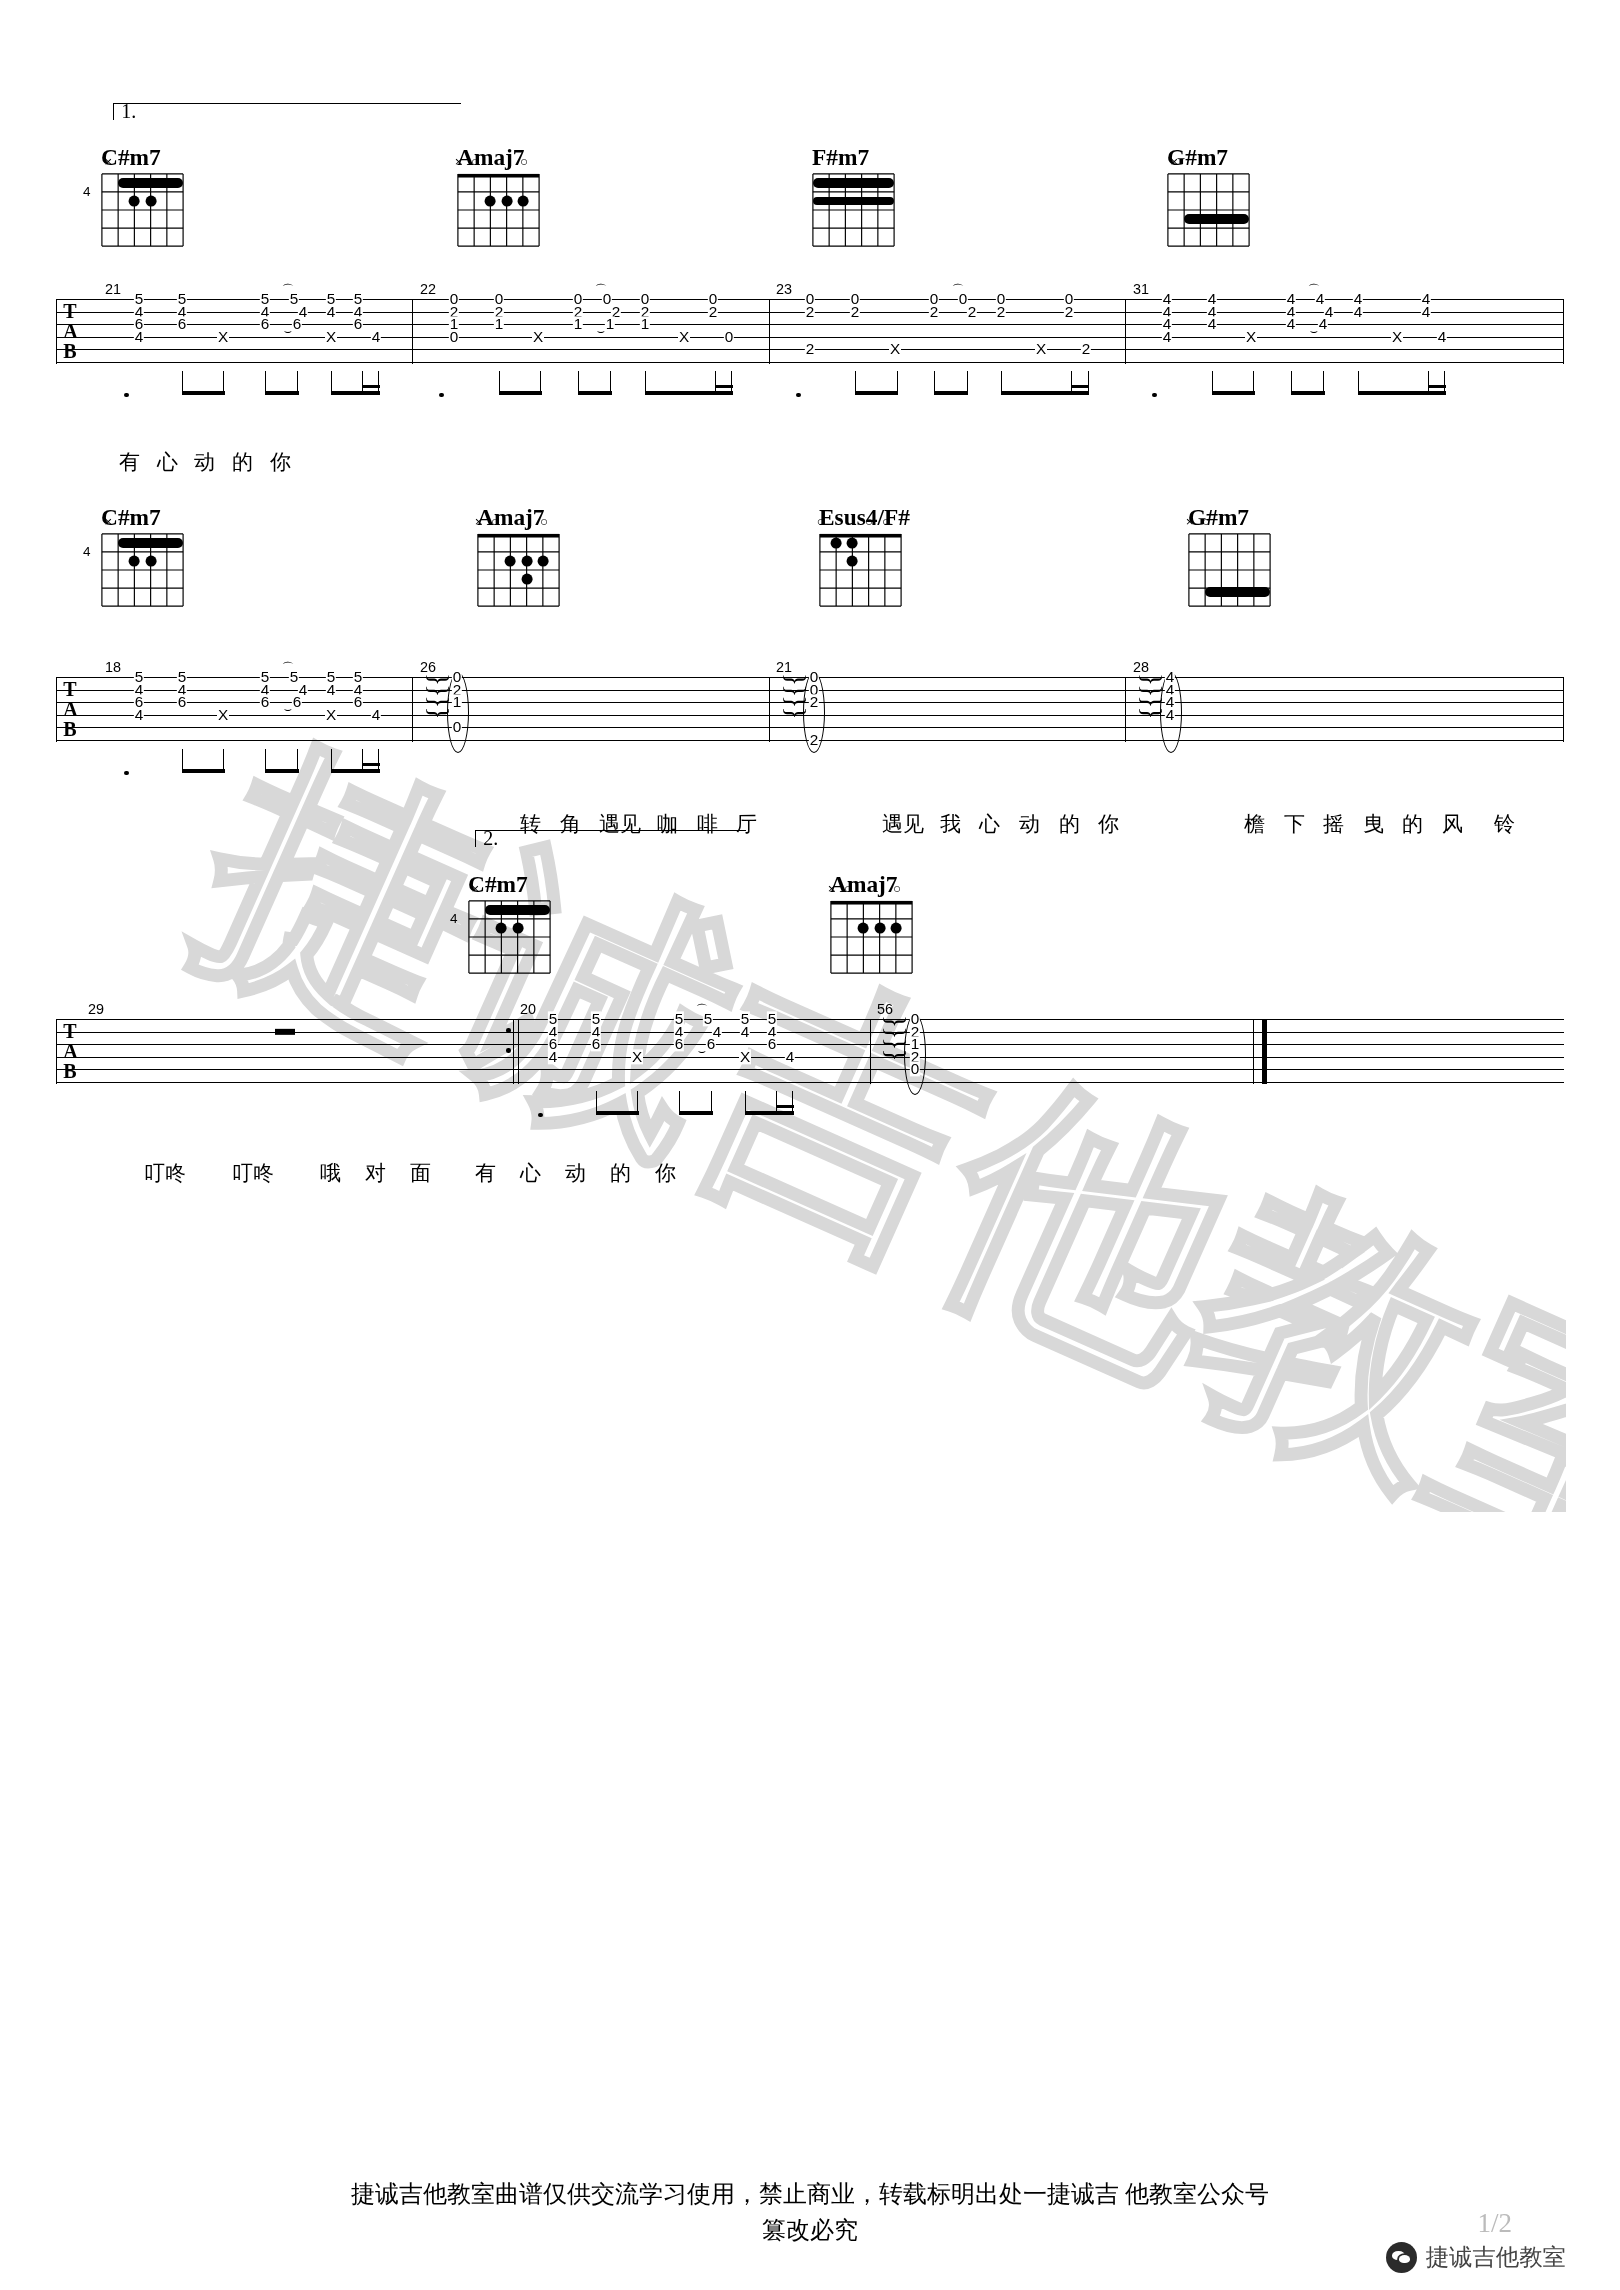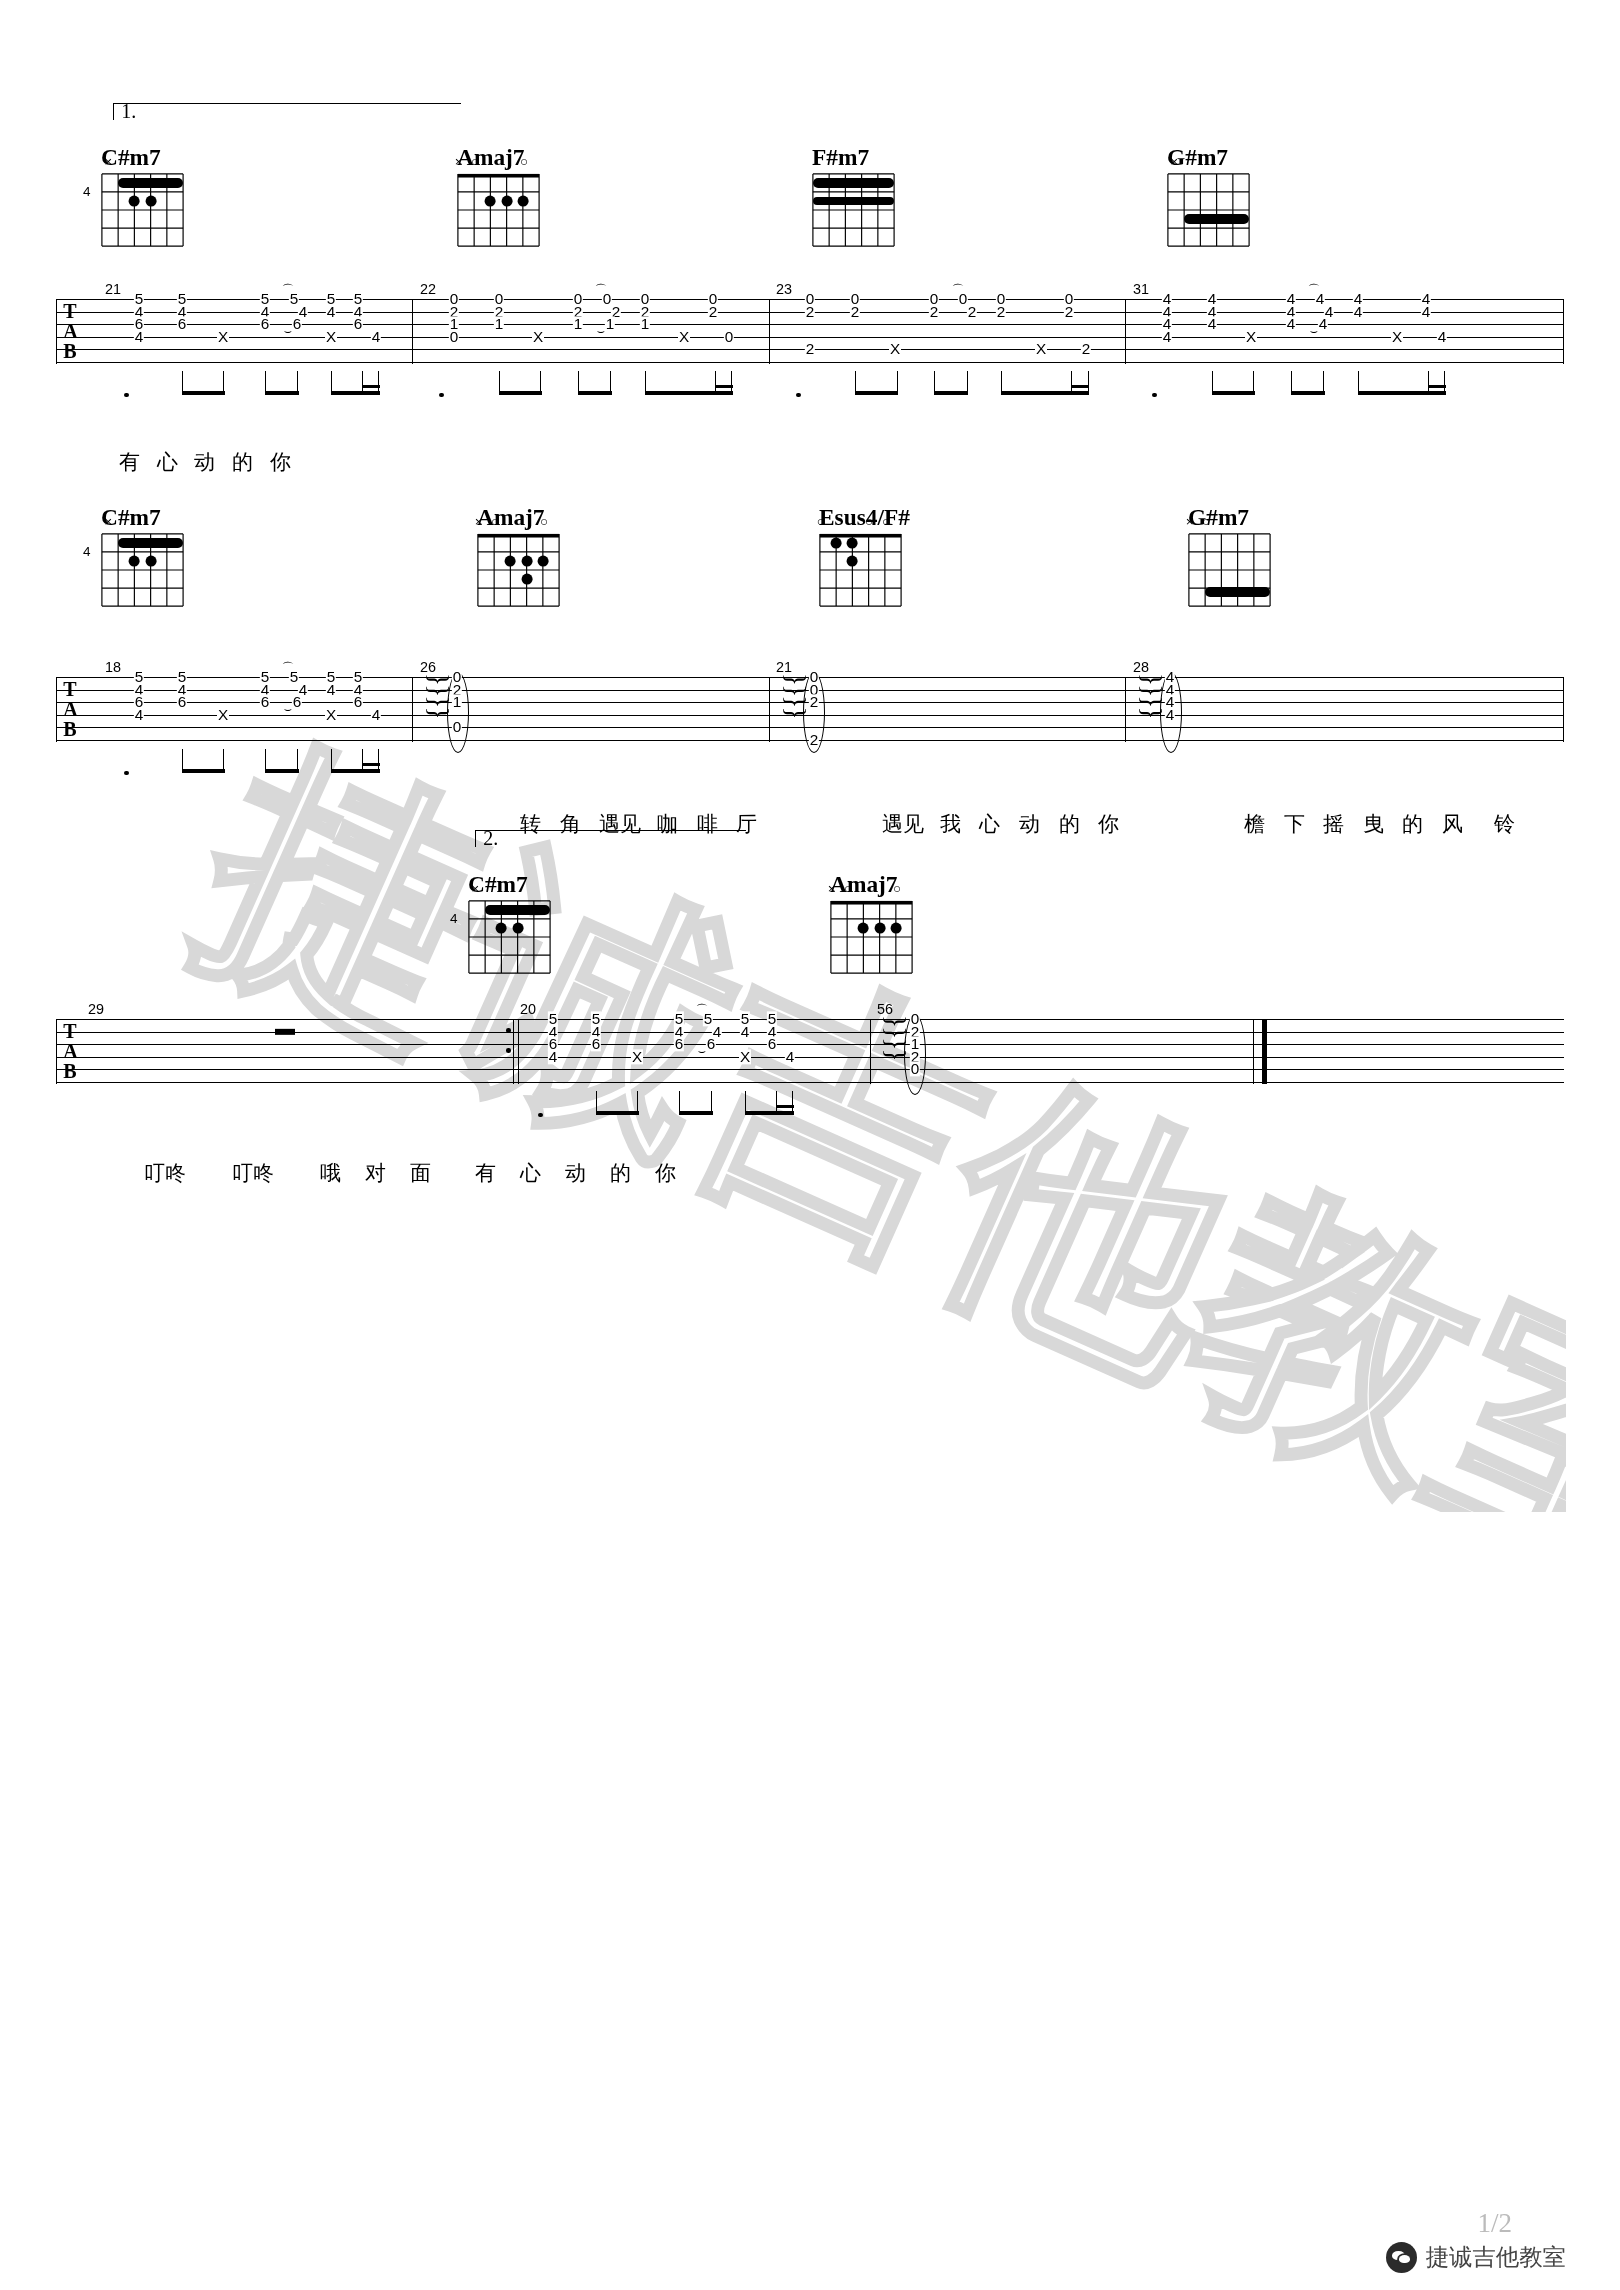--- a/index.html
+++ b/index.html
@@ -944,20 +944,22 @@
     <div class="lyric" style="left:365px; top:340px;">对</div>
     <div class="lyric" style="left:410px; top:340px;">面</div>
     <div class="lyric" style="left:475px; top:340px;">有</div>
     <div class="lyric" style="left:520px; top:340px;">心</div>
     <div class="lyric" style="left:565px; top:340px;">动</div>
     <div class="lyric" style="left:610px; top:340px;">的</div>
     <div class="lyric" style="left:655px; top:340px;">你</div>
   </div>
 
   <div class="footer">
+    <div class="footer-line">捷诚吉他教室曲谱仅供交流学习使用，禁止商业，转载标明出处一捷诚吉 他教室公众号</div>
+    <div class="footer-line">篡改必究</div>
   </div>
 
   <div class="page-number">1/2</div>
 
   <div class="wechat-badge">
     <span class="wechat-icon"></span>
     <span>捷诚吉他教室</span>
   </div>
 
 </div>

